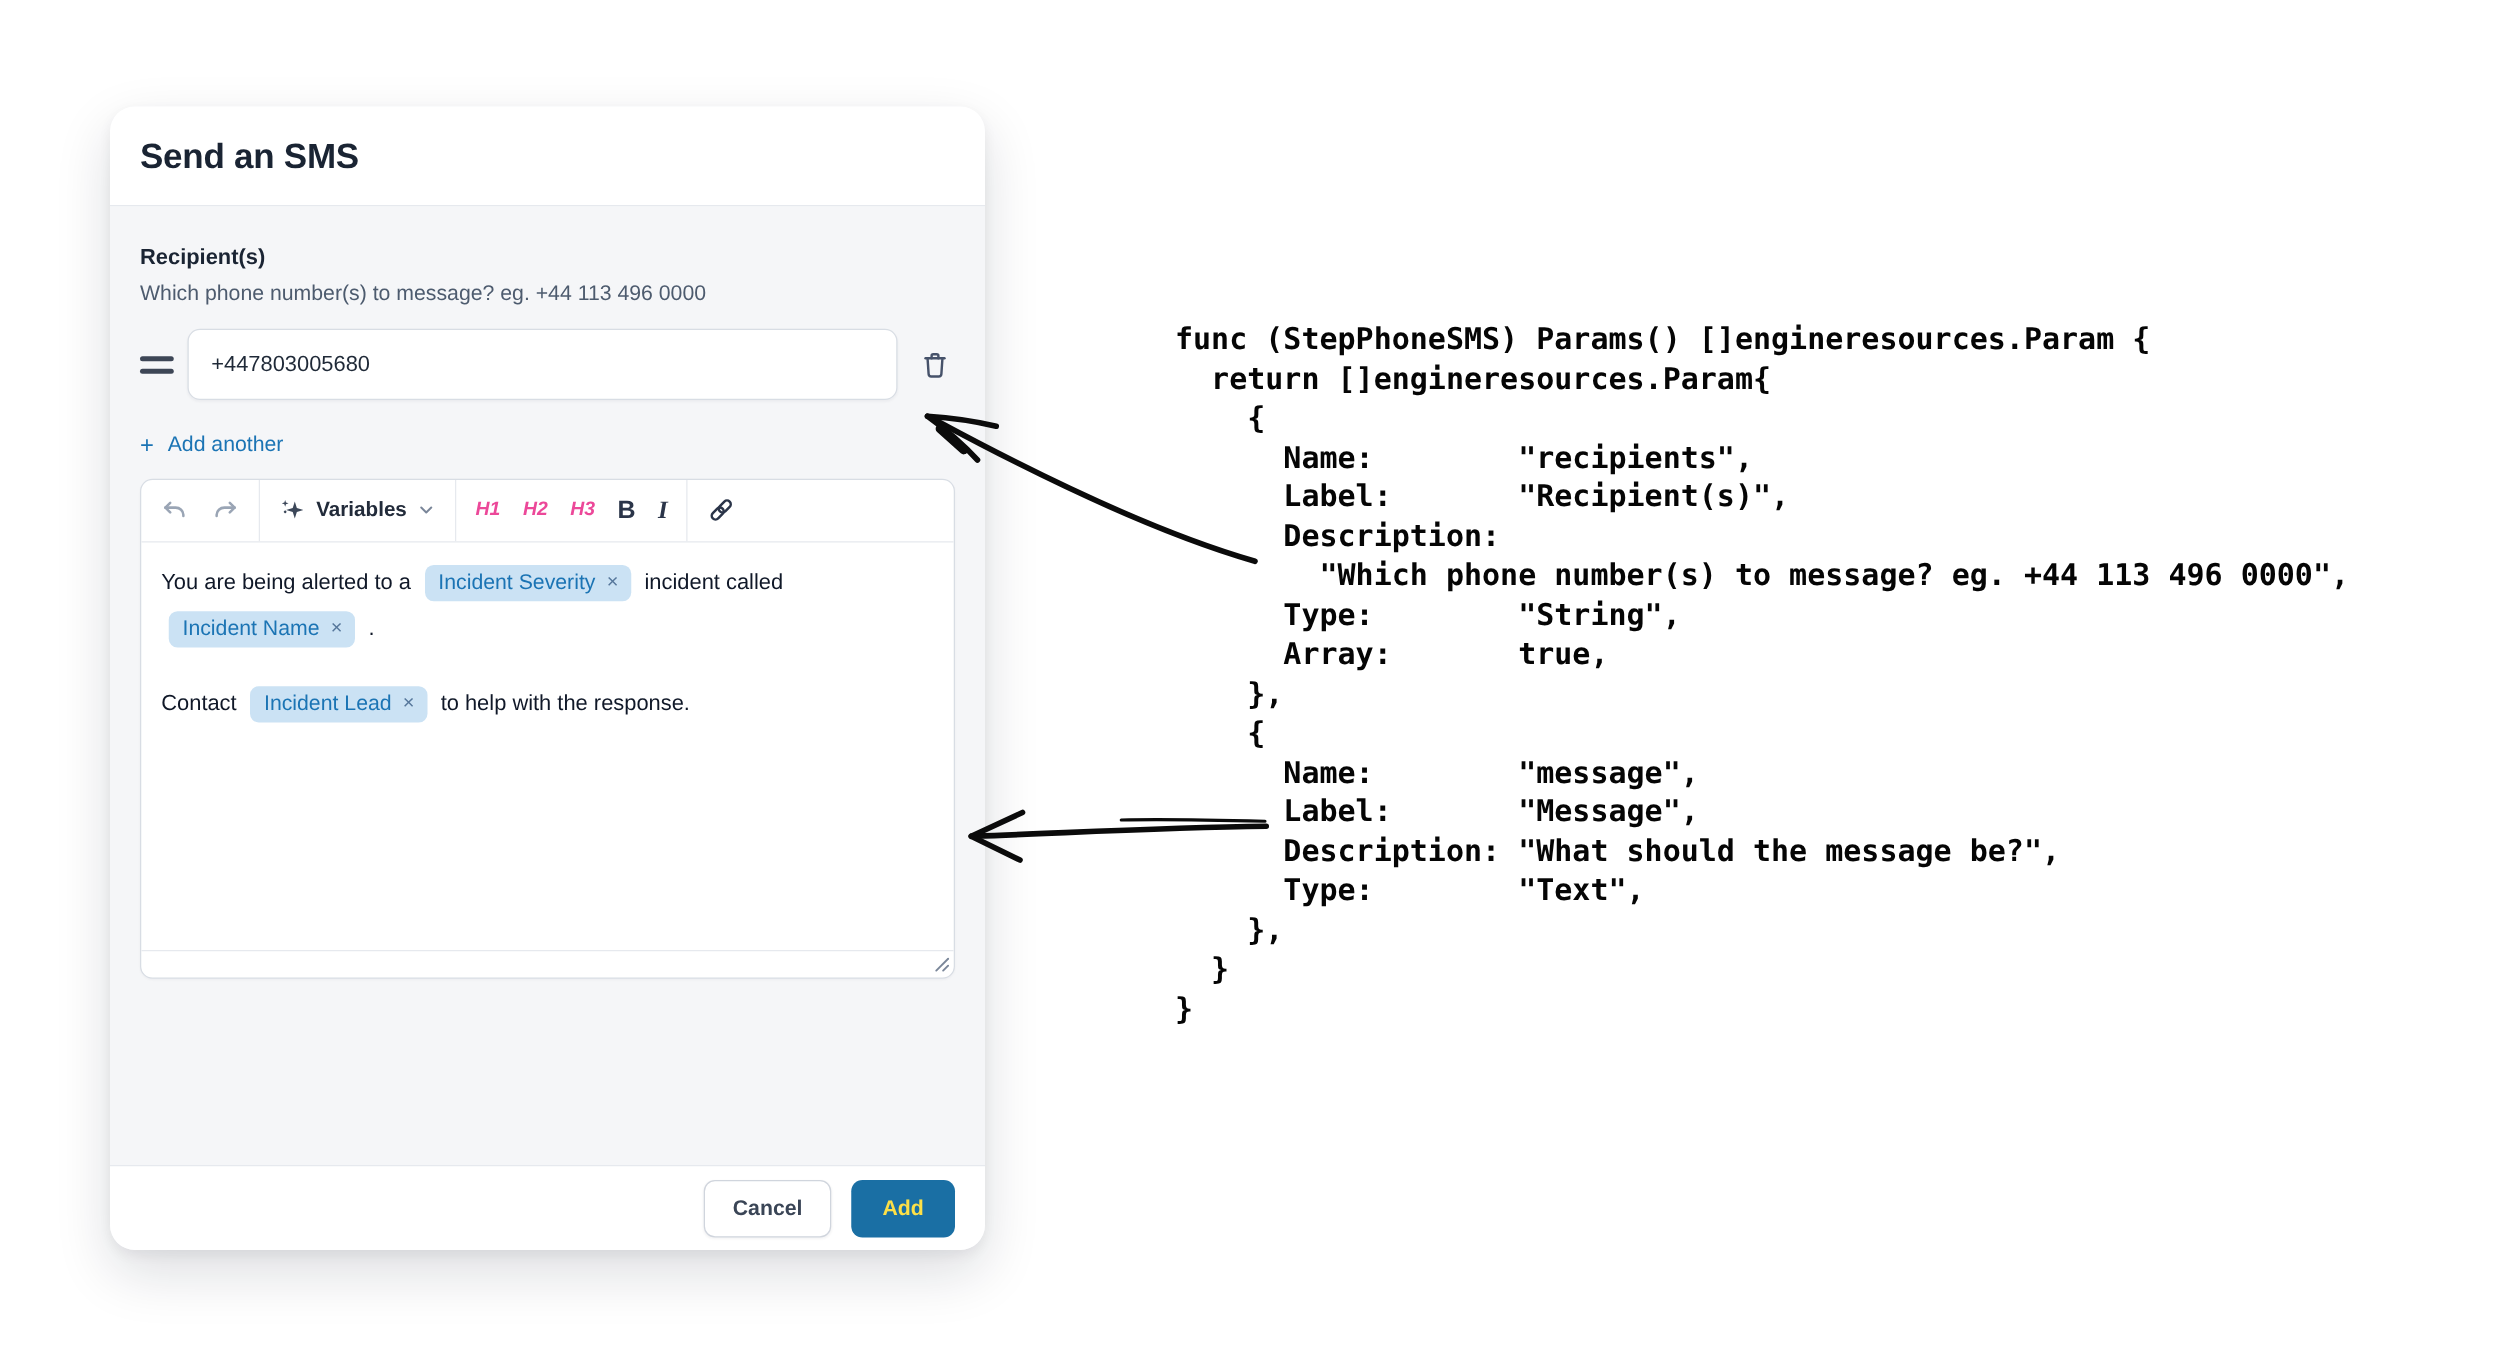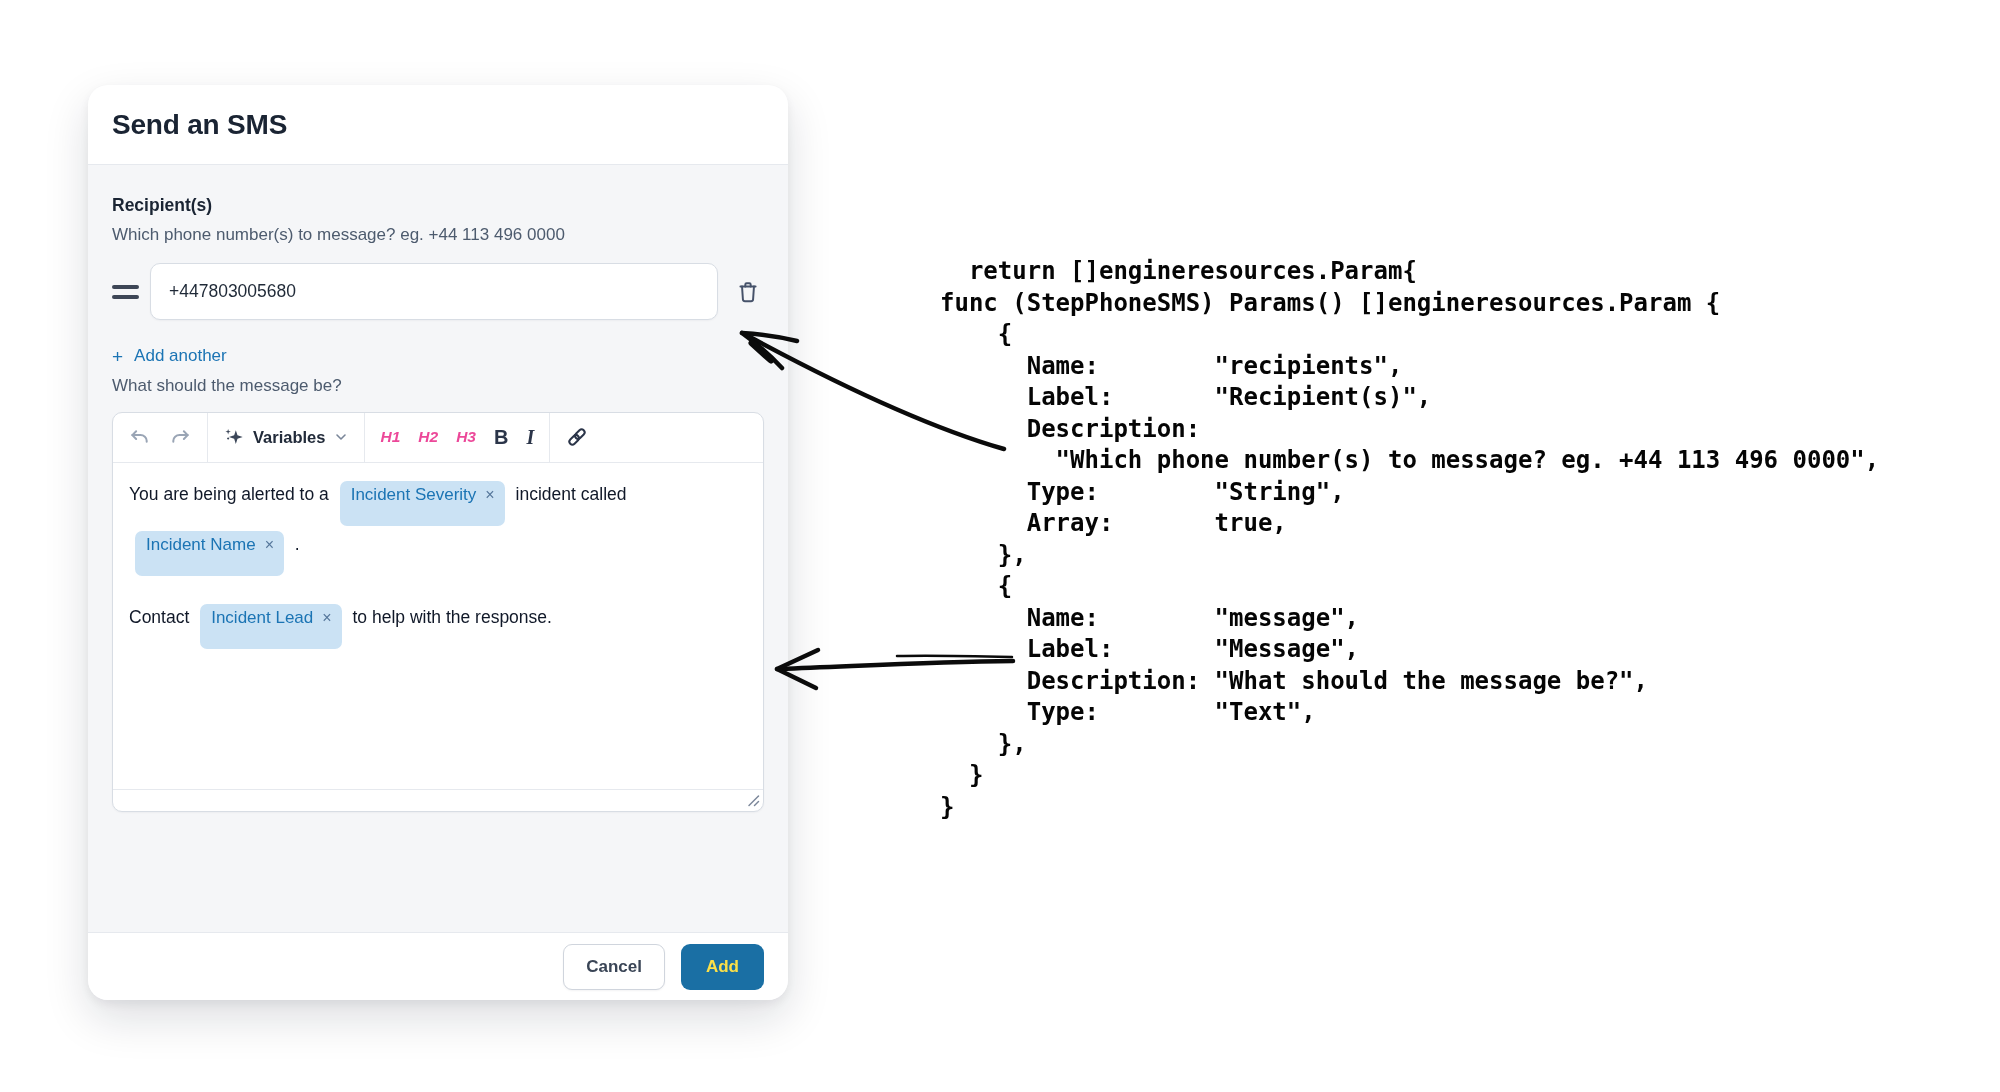--- a/index.html
+++ b/index.html
@@ -74,21 +74,21 @@
   .italic-btn { font-family:"Liberation Serif", serif; font-style:italic; font-weight:600; font-size:20px; color:#2B3549; }
 
   .editor-content {
     flex:1 1 auto; padding:13px 16px 0 16px; font-size:17.5px; color:#101828;
     line-height:37px; cursor:text; overflow:hidden;
   }
   .editor-content p + p { margin-top:23px; }
   .chip {
     display:inline-flex; align-items:center; vertical-align:baseline;
     background:#CBE2F4; color:#1B74B4; border-radius:7px;
-    padding:3px 10px 20px 11px; margin:0 6px; font-size:17px; line-height:22px; white-space:nowrap;
+    padding:3px 10px 4px 11px; margin:0 6px; font-size:17px; line-height:22px; white-space:nowrap;
   }
   .chip .chip-x { margin-left:9px; font-size:16px; color:#56779B; cursor:pointer; line-height:1; }
 
   .editor-foot {
     flex:0 0 auto; height:22px; border-top:1px solid #E6E9EE;
     display:flex; justify-content:flex-end; align-items:center; padding-right:2px;
   }
   .grip { cursor:nwse-resize; display:flex; }
 
   .modal-footer {
@@ -149,21 +149,20 @@
             </svg>
           </span>
         </button>
       </div>
 
       <div class="add-another">
         <span class="plus">+</span>
         <span>Add another</span>
       </div>
 
-      <div class="field-desc">What should the message be?</div>
 
       <div class="editor">
 
         <div class="toolbar">
           <button class="tb-btn subtle">
             <span style="display:flex;">
               <svg width="23" height="23" viewBox="0 0 24 24" stroke="currentColor" stroke-width="2.1" fill="none" stroke-linecap="round" stroke-linejoin="round">
                 <path d="M8.5 5.5 L4.5 9.5 L8.5 13.5"></path>
                 <path d="M4.5 9.5 H13 C16.6 9.5 19.5 12.2 19.5 15.5 V16.5"></path>
               </svg>
@@ -255,22 +254,22 @@
 
     </div>
 
     <div class="modal-footer">
       <button class="btn btn-secondary">Cancel</button>
       <button class="btn btn-primary">Add</button>
     </div>
   </div>
 
   <div class="code">
+    <div class="code-line">func (StepPhoneSMS) Params() []engineresources.Param {</div>
     <div class="code-line">  return []engineresources.Param{</div>
-    <div class="code-line">func (StepPhoneSMS) Params() []engineresources.Param {</div>
     <div class="code-line">    {</div>
     <div class="code-line">      Name:        "recipients",</div>
     <div class="code-line">      Label:       "Recipient(s)",</div>
     <div class="code-line">      Description:</div>
     <div class="code-line">        "Which phone number(s) to message? eg. +44 113 496 0000",</div>
     <div class="code-line">      Type:        "String",</div>
     <div class="code-line">      Array:       true,</div>
     <div class="code-line">    },</div>
     <div class="code-line">    {</div>
     <div class="code-line">      Name:        "message",</div>

